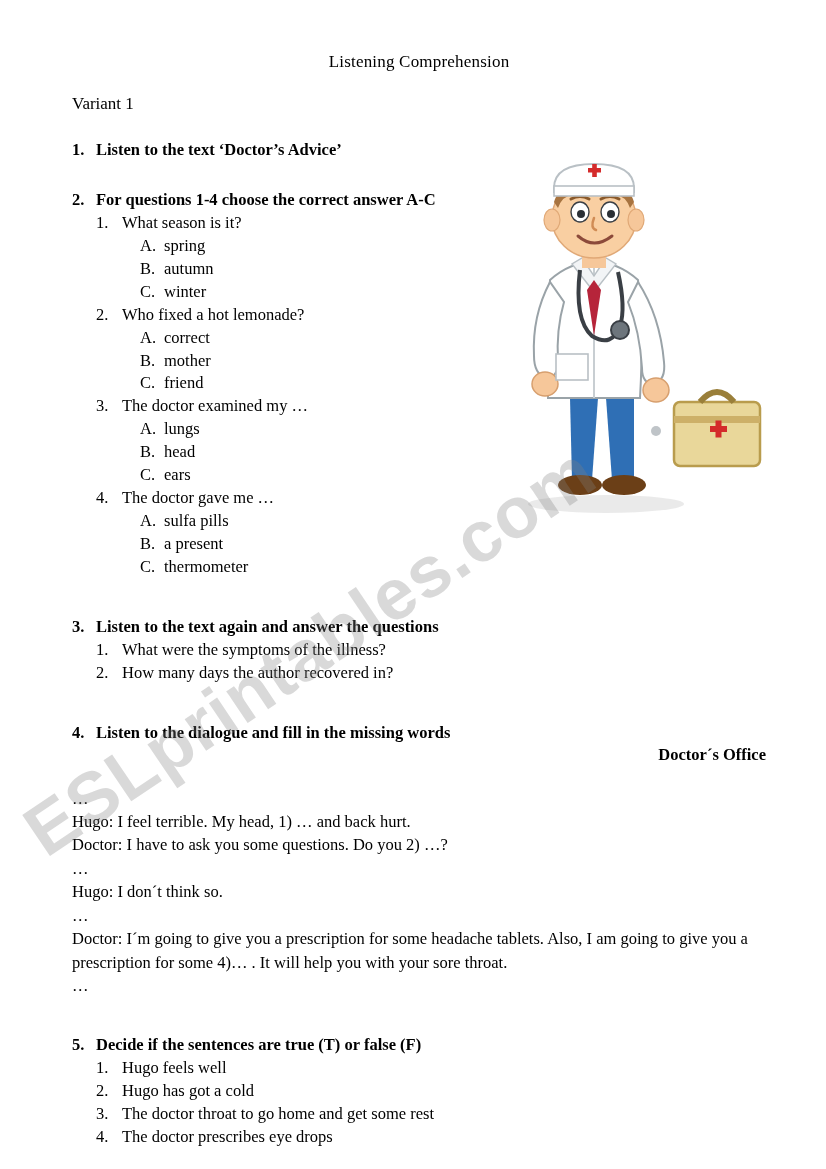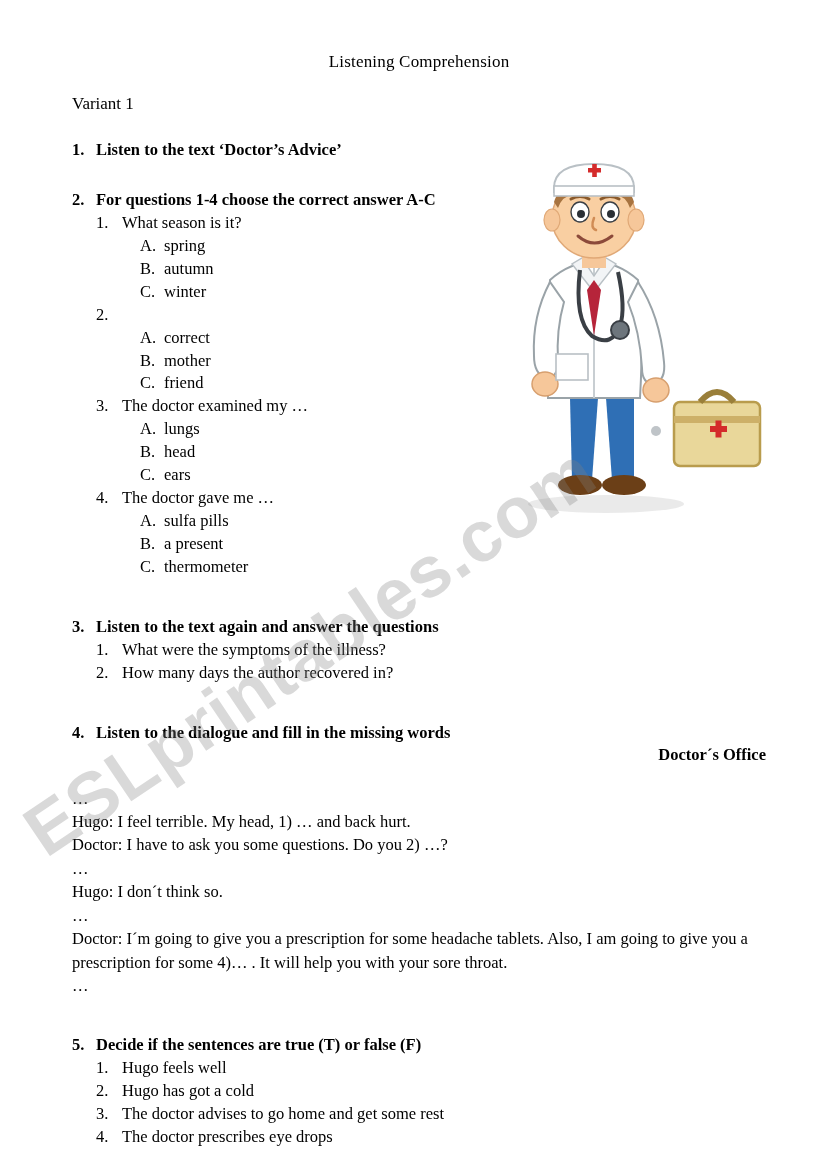--- a/index.html
+++ b/index.html
@@ -192,20 +192,21 @@
             </li>
           <li>
               <span class="opt-letter">C.</span>
               <span>winter</span>
             </li>
         </ul>
       </li>
       <li>
         <div class="q-line">
           <span class="q-idx">2.</span>
+          <span>Who fixed a hot lemonade?</span>
         </div>
         <ul class="opts">
           <li>
               <span class="opt-letter">A.</span>
               <span>correct</span>
             </li>
           <li>
               <span class="opt-letter">B.</span>
               <span>mother</span>
             </li>
@@ -312,21 +313,21 @@
       <li>
           <span class="q-idx">1.</span>
           <span>Hugo feels well</span>
         </li>
       <li>
           <span class="q-idx">2.</span>
           <span>Hugo has got a cold</span>
         </li>
       <li>
           <span class="q-idx">3.</span>
-          <span>The doctor advises to go home and get some rest</span>
+          <span>The doctor throat to go home and get some rest</span>
         </li>
       <li>
           <span class="q-idx">4.</span>
           <span>The doctor prescribes eye drops</span>
         </li>
     </ul>
   </div>
 
   <div class="illustration">
     <svg viewBox="0 0 290 400" width="290" height="400" xmlns="http://www.w3.org/2000/svg">

